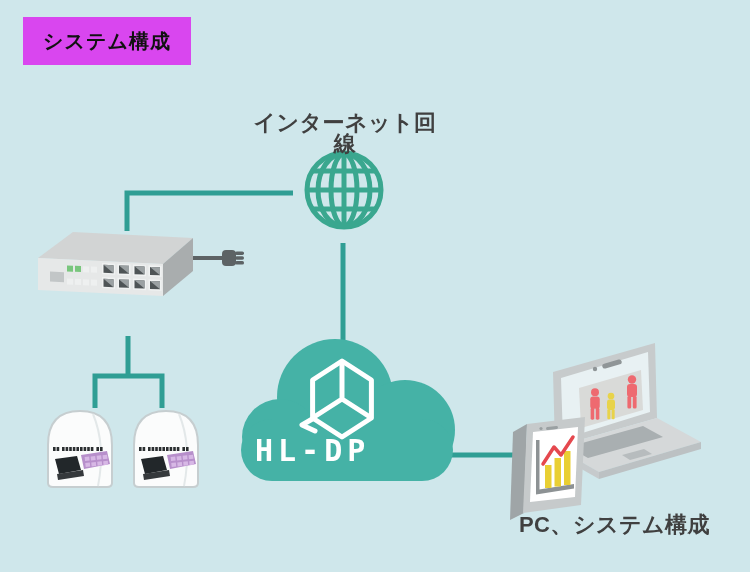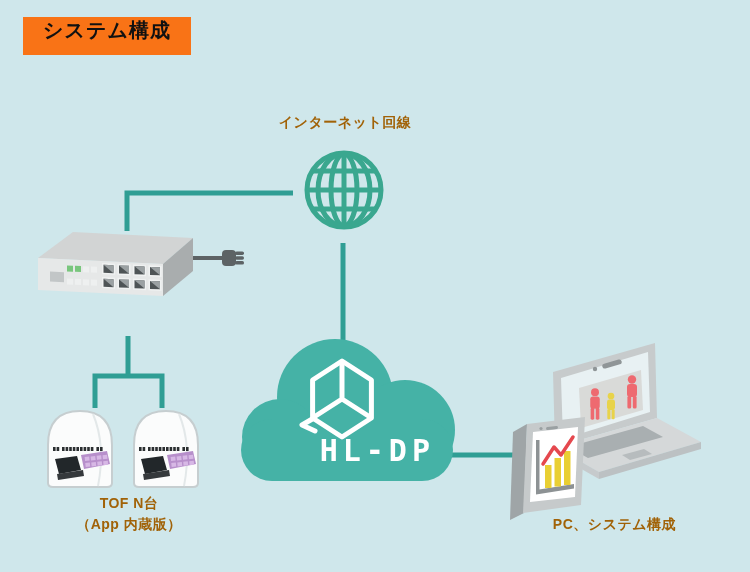--- a/index.html
+++ b/index.html
@@ -1,27 +1,27 @@
 <!DOCTYPE html>
 <html><head>
 <meta charset="utf-8">
 <style>
   html,body{margin:0;padding:0;}
   body{font-family:"Liberation Sans","DejaVu Sans",sans-serif;}
   .stage{position:relative;width:750px;height:572px;background:#cfe7eb;overflow:hidden;}
   .abs{position:absolute;}
-  .label{color:#a16207;font-weight:bold;text-align:center;font-size:14px;line-height:21px;letter-spacing:.5px;}
-  .title-box{left:23px;top:17px;width:168px;height:38px;background:#f97316;display:flex;align-items:flex-start;justify-content:center;}
+  .label{color:#404040;font-weight:bold;text-align:center;font-size:22px;line-height:21px;letter-spacing:.5px;}
+  .title-box{left:23px;top:17px;width:168px;height:48px;background:#d946ef;display:flex;align-items:center;justify-content:center;}
   .title-box .t{font-size:20px;font-weight:bold;color:#111;letter-spacing:1px;}
   .lbl-internet{left:245px;top:112px;width:200px;}
   .lbl-hub{left:34px;top:299px;width:180px;}
   .lbl-tof{left:22px;top:493px;width:214px;}
   .lbl-clients{left:512px;top:514px;width:205px;}
   .lbl-cloud{left:255px;top:433px;width:180px;color:#ffffff;font-weight:bold;
-             font-size:30px;letter-spacing:5px;text-align:right;
+             font-size:30px;letter-spacing:5px;text-align:left;
              font-family:"DejaVu Sans Mono","Liberation Mono",monospace;}
   svg{display:block;}
 </style>
 </head>
 <body>
 
 <div class="stage">
 
   <svg class="abs" style="left:0;top:0;" width="750" height="572" viewBox="0 0 750 572">
     <path d="M293,193 L127,193 L127,231" fill="none" stroke="#2f9e94" stroke-width="5"></path>
@@ -146,24 +146,20 @@
           <rect x="52" y="59" width="4.6" height="4"></rect>
             <rect x="58" y="59" width="4.6" height="4"></rect>
         </g>
         <polygon points="10,56 32,53 36,67 14,71" fill="#22272a"></polygon>
         <polygon points="12,71 38,67 39,73 13,77" fill="#35393c"></polygon>
       </g>
     </defs>
     <use href="#tof-device"></use>
     <use href="#tof-device" transform="translate(86,0)"></use>
   </svg>
-  <div class="abs label lbl-tof">
-    <div>TOF N台</div>
-    <div>（App 内蔵版）</div>
-  </div>
 
   <svg class="abs" style="left:235px;top:335px;" width="225" height="150" viewBox="0 0 225 150">
     <g fill="#45b2a6">
       <circle cx="100" cy="62" r="58"></circle>
       <circle cx="45" cy="102" r="38"></circle>
       <circle cx="170" cy="95" r="50"></circle>
       <rect x="6" y="84" width="212" height="62" rx="31"></rect>
     </g>
     <g fill="none" stroke="#ffffff" stroke-width="5" stroke-linejoin="round" stroke-linecap="round">
       <polygon points="107,26 136.4,45 136.4,83 107,102 77.6,83 77.6,45"></polygon>

